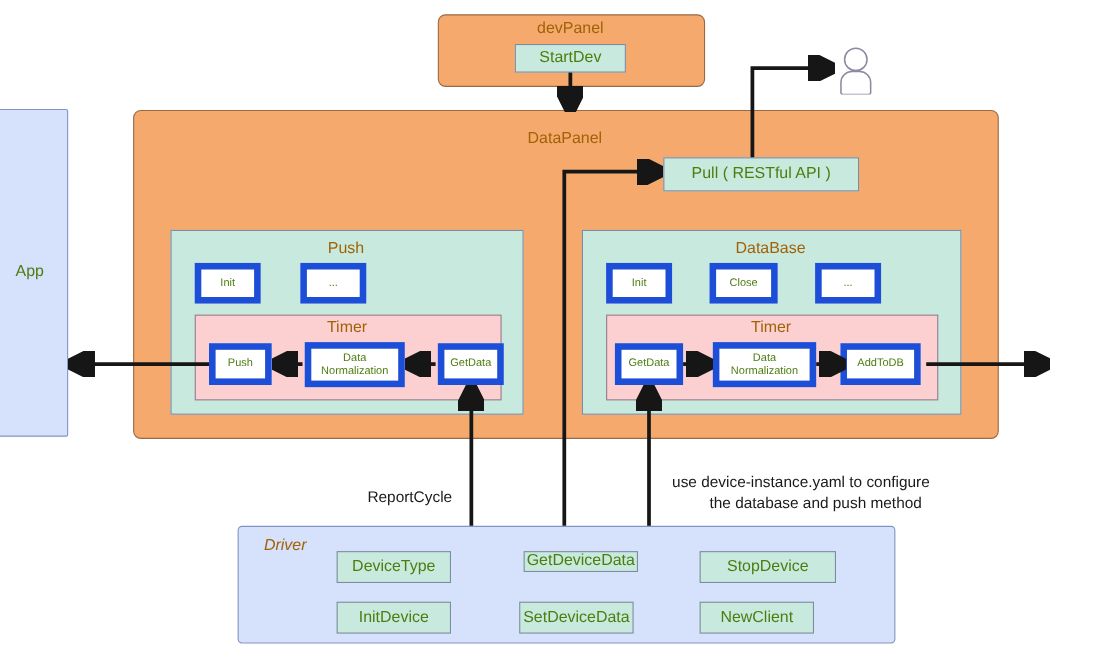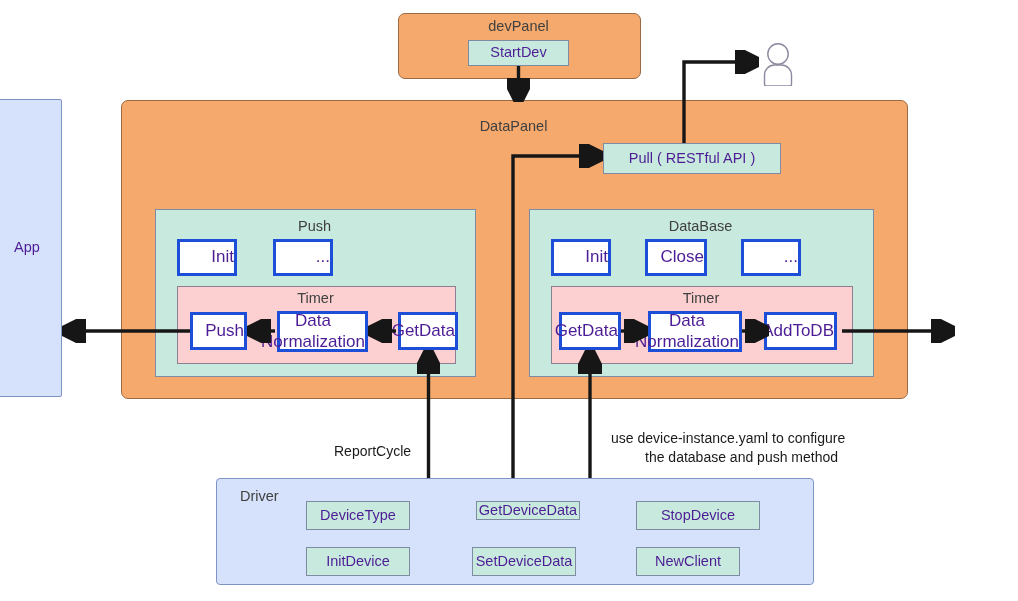--- a/index.html
+++ b/index.html
@@ -18,21 +18,21 @@
     background: #ffffff;
     overflow: hidden;
   }
   .box {
     position: absolute;
     box-sizing: border-box;
     display: flex;
     align-items: center;
     justify-content: center;
     text-align: center;
-    color: #4c1d95;
+    color: #4d7c0f;
     line-height: 1.2;
   }
 
   
   .panel-orange {
     background: #f5a96c;
     border: 1px solid #9a6a44;
     border-radius: 7px;
   }
   .group-mint {
@@ -45,35 +45,34 @@
   }
   .panel-blue {
     background: #d6e2fb;
     border: 1px solid #8193c4;
     border-radius: 4px;
   }
 
   
   .node-white {
     background: #ffffff;
-    border: 3px solid #1d4ed8;
-    font-size: 17px;
-    justify-content: flex-end;
+    border: 6px solid #1d4ed8;
+    font-size: 10px;
   }
   .node-mint {
     background: #c8eade;
     border: 1px solid #7f8aa3;
     font-size: 14.5px;
   }
 
   
   .title-label {
     position: absolute;
     font-size: 14.5px;
-    color: #404040;
+    color: #a16207;
     white-space: nowrap;
   }
   .title-center {
     text-align: center;
   }
   .free-label {
     position: absolute;
     font-size: 14px;
     color: #1a1a1a;
     line-height: 1.45;
@@ -159,21 +158,21 @@
   </div>
   <div class="box node-white" style="left:648px; top:311px; width:94px; height:41px; white-space:pre-line;">
     <span>Data
 Normalization</span>
   </div>
   <div class="box node-white" style="left:764px; top:312px; width:73px; height:38px;">
     <span>AddToDB</span>
   </div>
 
   <div class="panel-blue" style="position:absolute; left:216px; top:478px; width:596px; height:105px;"></div>
-  <div class="title-label" style="left:240px; top:488px;">Driver</div>
+  <div class="title-label" style="left:240px; top:488px;font-style:italic;">Driver</div>
 
   <div class="box node-mint" style="left:306px; top:501px; width:104px; height:29px;">
     <span>DeviceType</span>
   </div>
   <div class="box node-mint" style="left:476px; top:501px; width:104px; height:19px;">
     <span>GetDeviceData</span>
   </div>
   <div class="box node-mint" style="left:636px; top:501px; width:124px; height:29px;">
     <span>StopDevice</span>
   </div>

